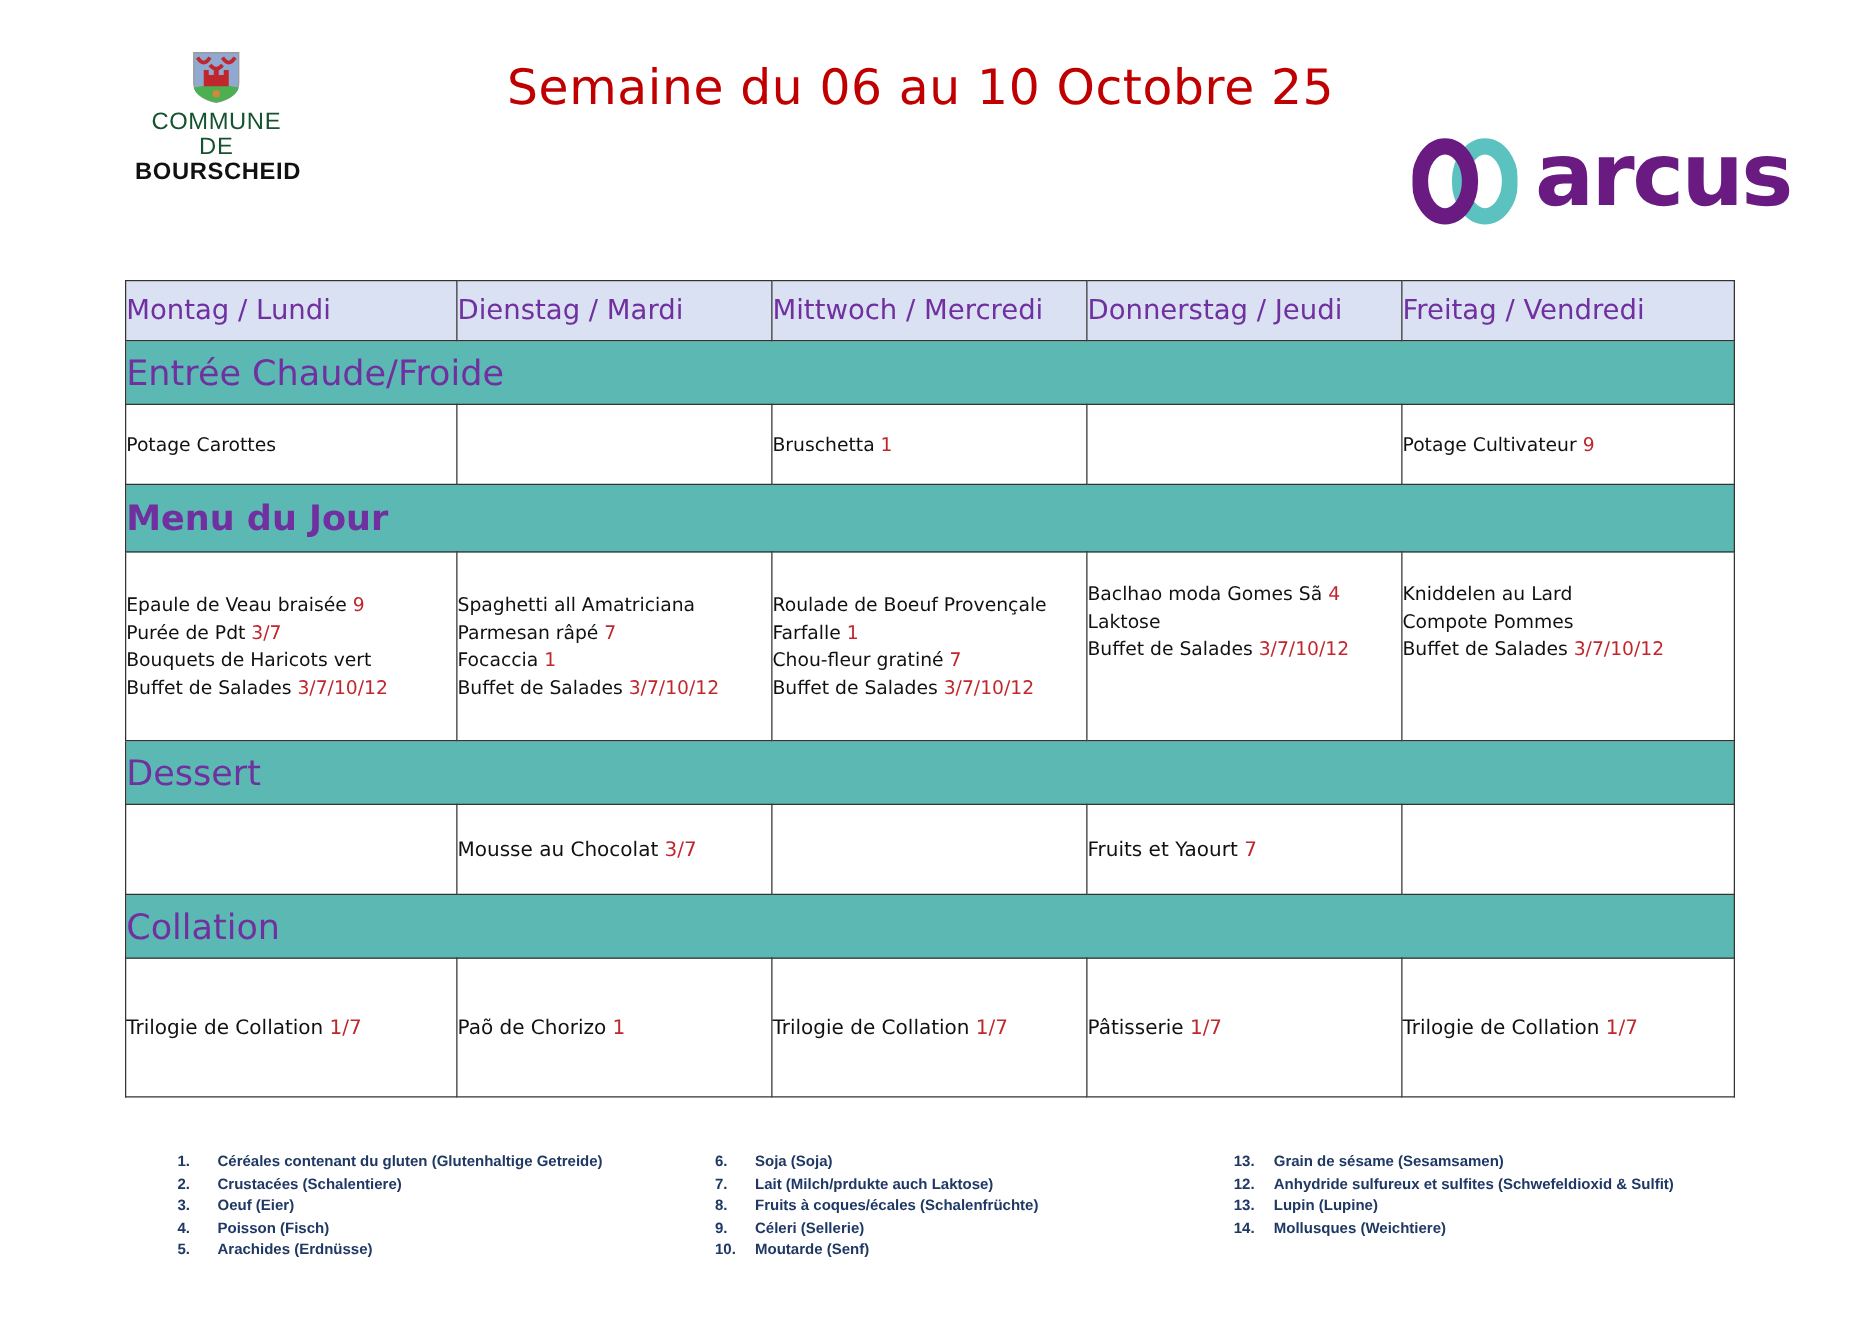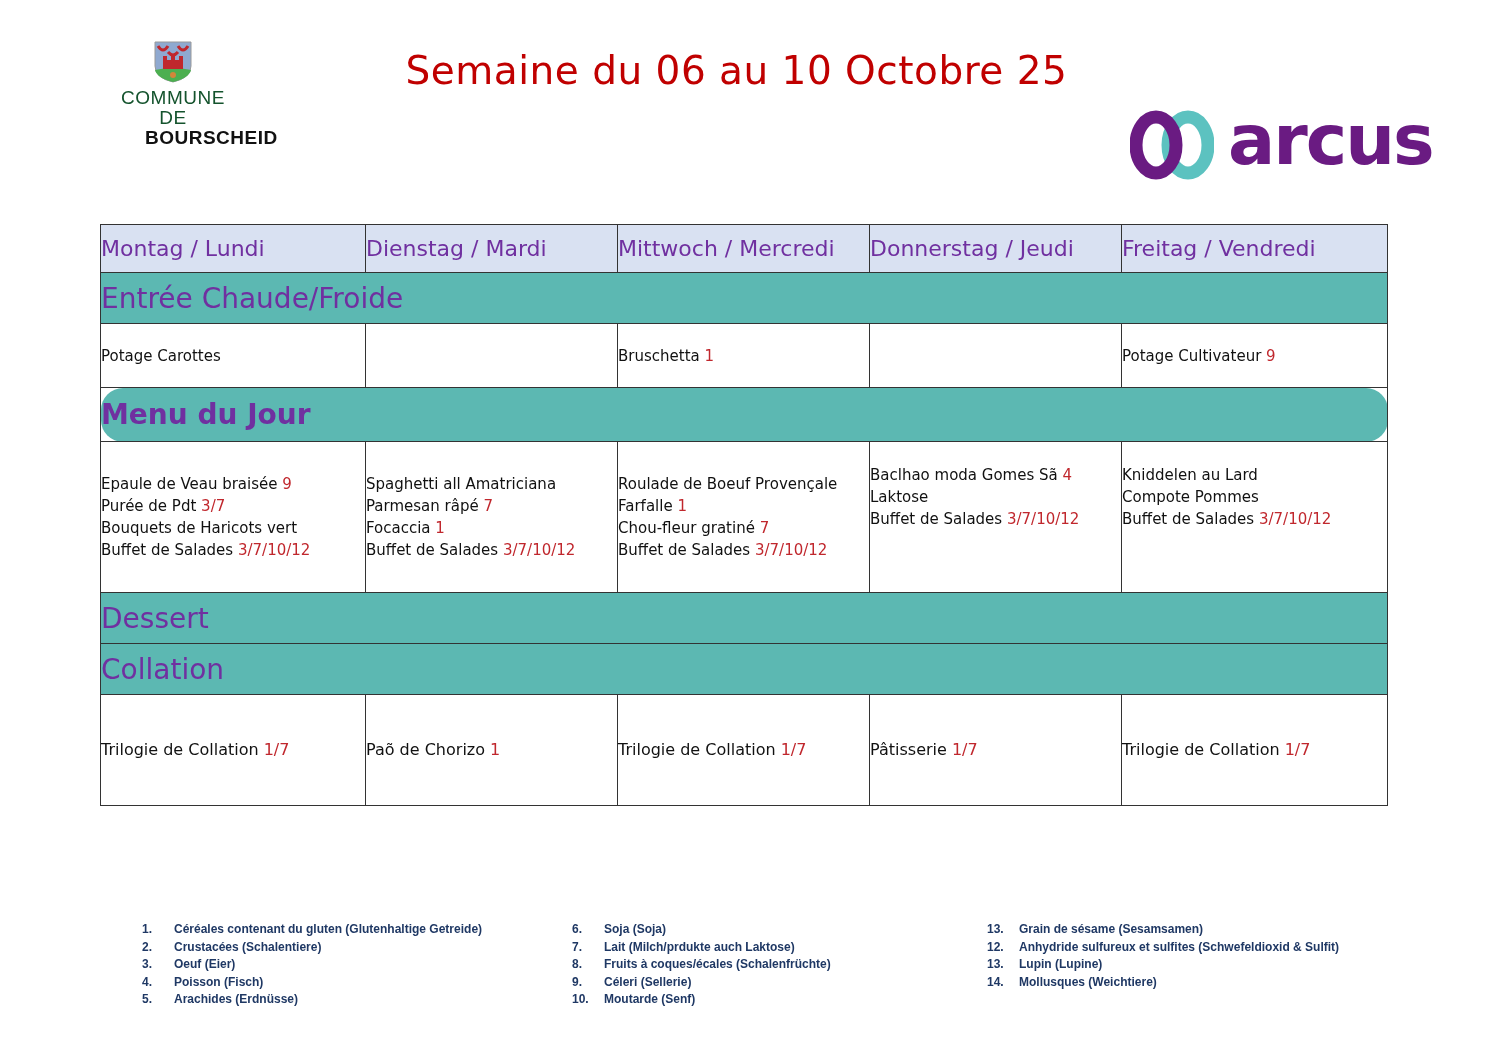--- a/index.html
+++ b/index.html
@@ -1,29 +1,29 @@
 <!DOCTYPE html>
 <html><head>
 <meta charset="utf-8">
 <style>
   html, body { margin:0; padding:0; background:#ffffff; }
   body { width:1497px; height:1058px; position:relative; overflow:hidden; font-family:"Liberation Sans", sans-serif; }
   .logo-commune { position:absolute; left:108px; top:40px; width:130px; text-align:center; }
   .shield { width:40px; height:44px; margin:0 auto 4px auto; display:block; }
   .commune-line1 { font-size:19px; color:#14532d; letter-spacing:0.5px; line-height:20px; }
-  .commune-line2 { font-size:19px; color:#111; font-weight:bold; letter-spacing:0.5px; line-height:20px;margin-left:37px; }
+  .commune-line2 { font-size:19px; color:#111; font-weight:bold; letter-spacing:0.5px; line-height:20px; }
   .title { position:absolute; left:0; width:1497px; top:48px; text-align:center; color:#c00000; font-size:39px; font-family:"DejaVu Sans", sans-serif; font-weight:normal; letter-spacing:0.5px; }
   .title span { position:relative; left:-12px; }
   .logo-arcus { position:absolute; left:1130px; top:108px; height:74px; display:flex; align-items:center; }
   .arcus-text { font-family:"DejaVu Sans", sans-serif; font-weight:bold; color:#6a1b82; font-size:70px; line-height:74px; letter-spacing:-2px; margin-left:14px; margin-top:-10px; }
   table.menu { position:absolute; left:100px; top:224px; width:1287px; border-collapse:collapse; table-layout:fixed; }
   table.menu td, table.menu th { border:1.5px solid #333; text-align:left; vertical-align:middle; padding:0; }
   th.day { background:#d9e1f2; color:#7030a0; font-weight:normal; font-size:22px; height:47px; font-family:"DejaVu Sans", sans-serif; }
   td.section { background:#5cb8b2; color:#7030a0; font-size:28px; font-family:"DejaVu Sans", sans-serif; height:50px; }
-  td.section.bold { font-weight:bold; height:53px;border-radius:22px; }
+  td.section.bold { font-weight:bold; height:53px; }
   td.cell { font-size:15px; color:#111; line-height:22px; font-family:"DejaVu Sans", sans-serif; }
   td.cell.big { font-size:16px; }
   .alg { color:#c0272d; }
   .row-entree td.cell { height:63px; }
   .row-menu td.cell { height:128px; }
   .row-dessert td.cell { height:71px; }
   .row-collation td.cell { height:110px; }
   .legend { position:absolute; top:922px; font-size:12px; color:#1f3864; font-weight:bold; font-family:"Liberation Sans", sans-serif; }
   .legend .item { height:17.5px; display:flex; }
   .legend .num { width:32px; }
@@ -113,20 +113,27 @@
     </td>
     <td class="cell" style="vertical-align:top;padding-top:22px;">
       <div><span>Kniddelen au Lard</span><span class="alg"></span></div>
       <div><span>Compote Pommes</span><span class="alg"></span></div>
       <div><span>Buffet de Salades </span><span class="alg">3/7/10/12</span></div>
     </td>
   </tr>
   <tr>
         <td class="section" colspan="5">Dessert</td>
       </tr>
+  <tr class="row-dessert">
+    <td class="cell big"></td>
+    <td class="cell big"><span>Mousse au Chocolat </span><span class="alg">3/7</span></td>
+    <td class="cell big"></td>
+    <td class="cell big"><span>Fruits et Yaourt </span><span class="alg">7</span></td>
+    <td class="cell big"></td>
+  </tr>
   <tr>
         <td class="section" colspan="5">Collation</td>
       </tr>
   <tr class="row-collation">
     <td class="cell big"><span>Trilogie de Collation </span><span class="alg">1/7</span></td>
     <td class="cell big"><span>Paõ de Chorizo </span><span class="alg">1</span></td>
     <td class="cell big"><span>Trilogie de Collation </span><span class="alg">1/7</span></td>
     <td class="cell big"><span>Pâtisserie </span><span class="alg">1/7</span></td>
     <td class="cell big"><span>Trilogie de Collation </span><span class="alg">1/7</span></td>
   </tr>

